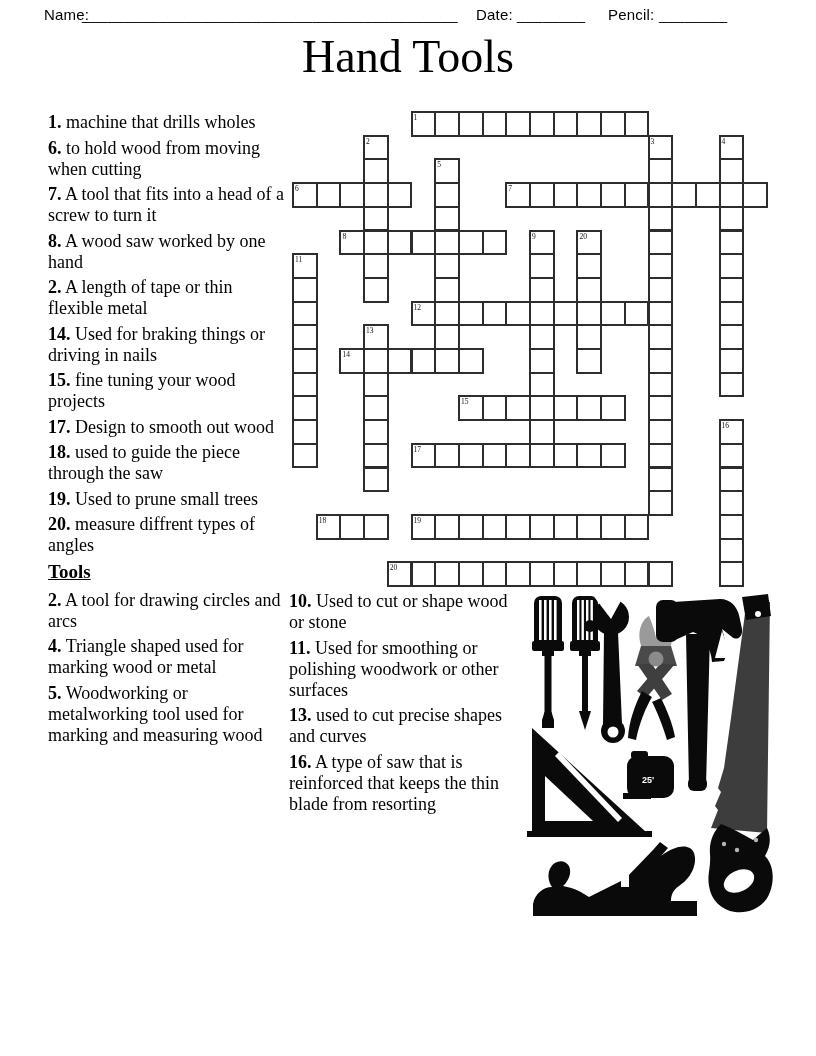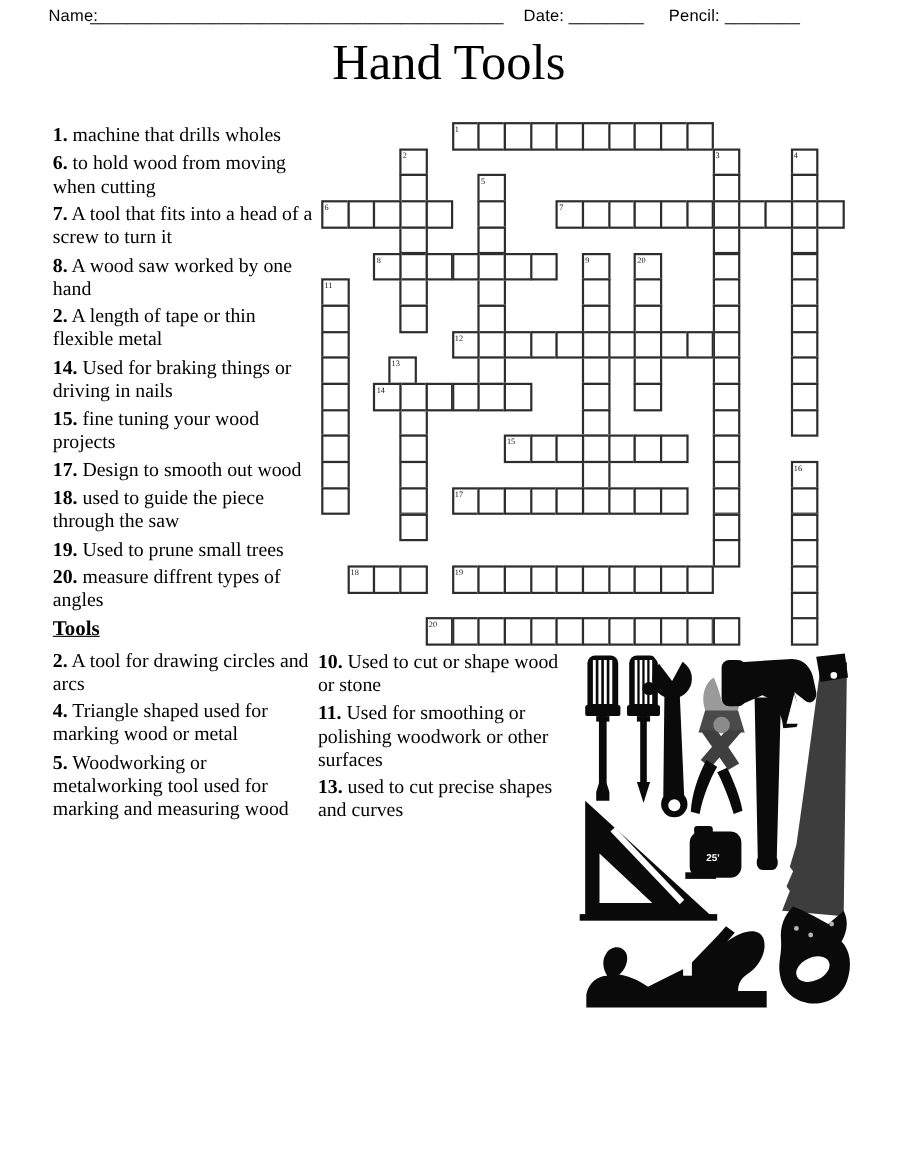--- a/index.html
+++ b/index.html
@@ -173,21 +173,21 @@
     <div class="cell" style="left: 0px; top: 331.8px;"></div>
     <div class="cell" style="left: 118.5px; top: 189.6px;">
       <span class="cellnum">12</span>
     </div>
     <div class="cell" style="left: 165.9px; top: 189.6px;"></div>
     <div class="cell" style="left: 189.6px; top: 189.6px;"></div>
     <div class="cell" style="left: 213.3px; top: 189.6px;"></div>
     <div class="cell" style="left: 260.7px; top: 189.6px;"></div>
     <div class="cell" style="left: 308.1px; top: 189.6px;"></div>
     <div class="cell" style="left: 331.8px; top: 189.6px;"></div>
-    <div class="cell" style="left: 61px; top: 213.3px;">
+    <div class="cell" style="left: 71px; top: 213.3px;">
       <span class="cellnum">13</span>
     </div>
     <div class="cell" style="left: 71.1px; top: 237px;"></div>
     <div class="cell" style="left: 71.1px; top: 260.7px;"></div>
     <div class="cell" style="left: 71.1px; top: 284.4px;"></div>
     <div class="cell" style="left: 71.1px; top: 308.1px;"></div>
     <div class="cell" style="left: 71.1px; top: 331.8px;"></div>
     <div class="cell" style="left: 71.1px; top: 355.5px;"></div>
     <div class="cell" style="left: 47.4px; top: 237px;">
       <span class="cellnum">14</span>
@@ -275,20 +275,21 @@
       <p class="clue"><b>4.</b><span> Triangle shaped used for marking wood or metal</span></p>
       <p class="clue"><b>5.</b><span> Woodworking or metalworking tool used for marking and measuring wood</span></p>
     </div>
 </div>
 
 <div id="clues-mid" class="clue-col">
   <div id="down-list-mid">
       <p class="clue"><b>10.</b><span> Used to cut or shape wood or stone</span></p>
       <p class="clue"><b>11.</b><span> Used for smoothing or polishing woodwork or other surfaces</span></p>
       <p class="clue"><b>13.</b><span> used to cut precise shapes and curves</span></p>
+      <p class="clue"><b>16.</b><span> A type of saw that is reinforced that keeps the thin blade from resorting</span></p>
     </div>
 </div>
 
 <div id="tools-panel">
   <svg width="252" height="336" viewBox="0 0 252 336" xmlns="http://www.w3.org/2000/svg">
 
     <g fill="#0a0a0a">
       <rect x="9" y="8" width="28" height="54" rx="7"></rect>
       <rect x="7" y="53" width="32" height="10" rx="2"></rect>
       <rect x="14" y="12" width="2.6" height="40" fill="#fff"></rect>

